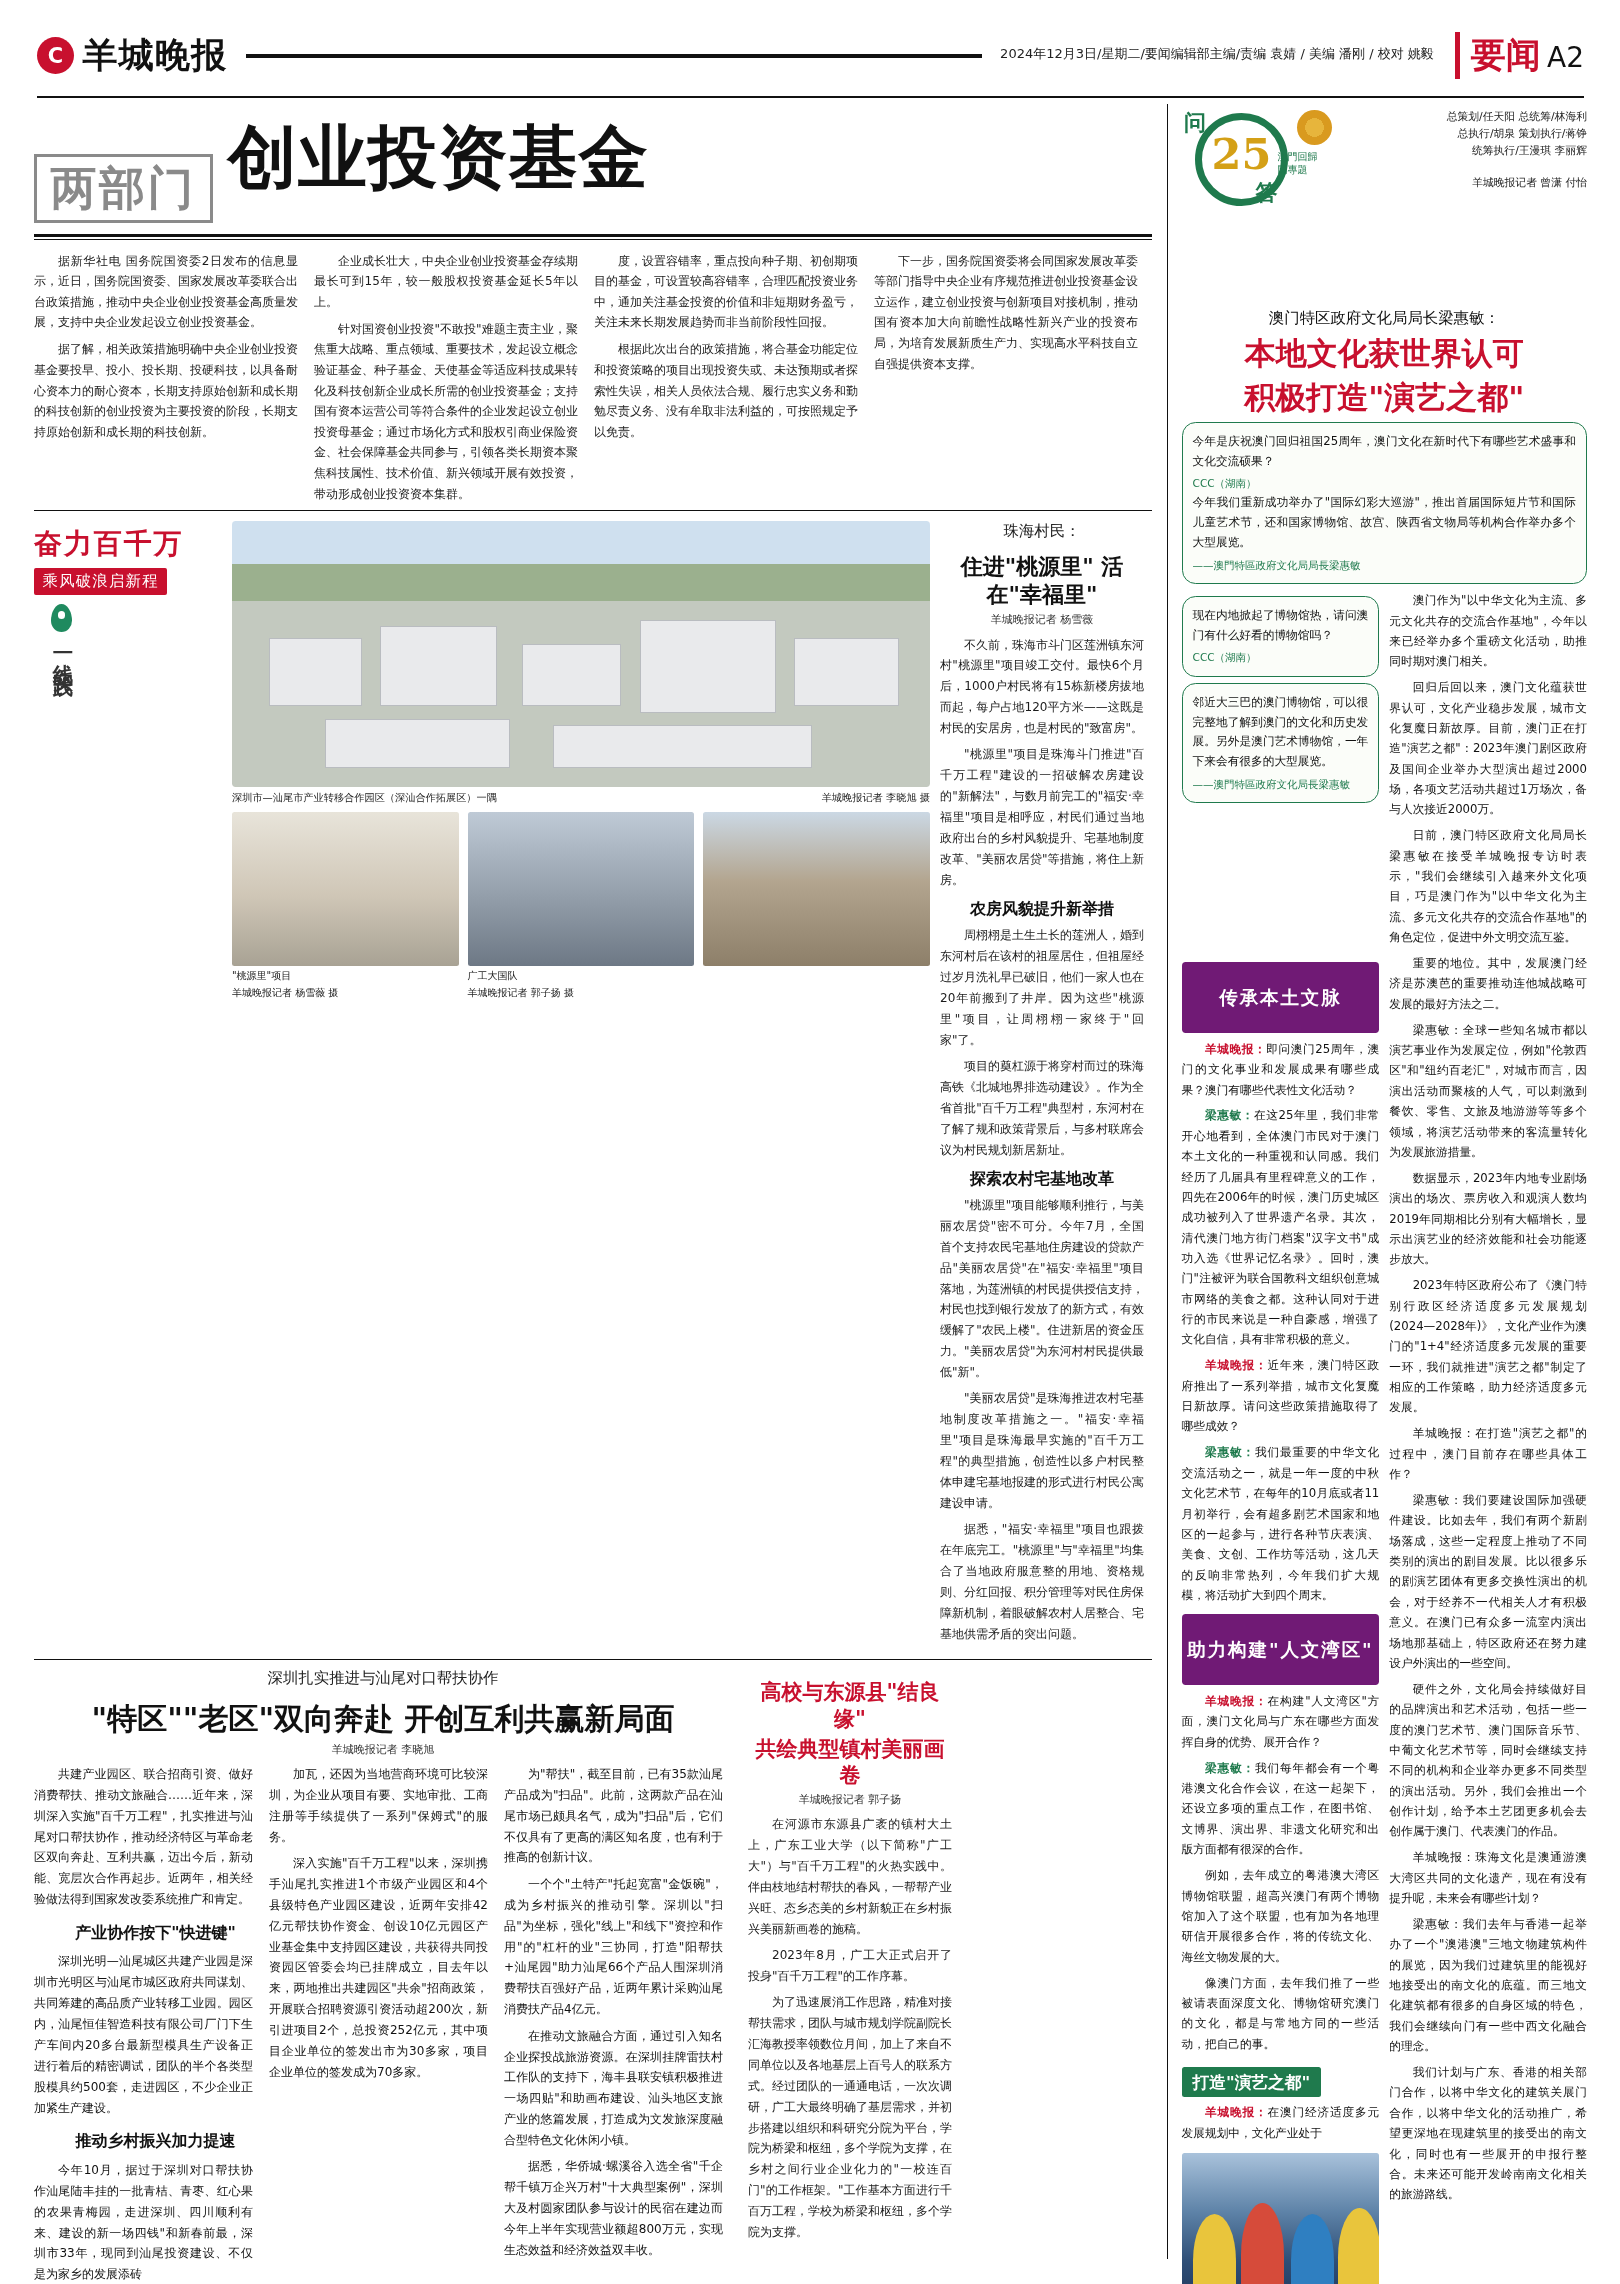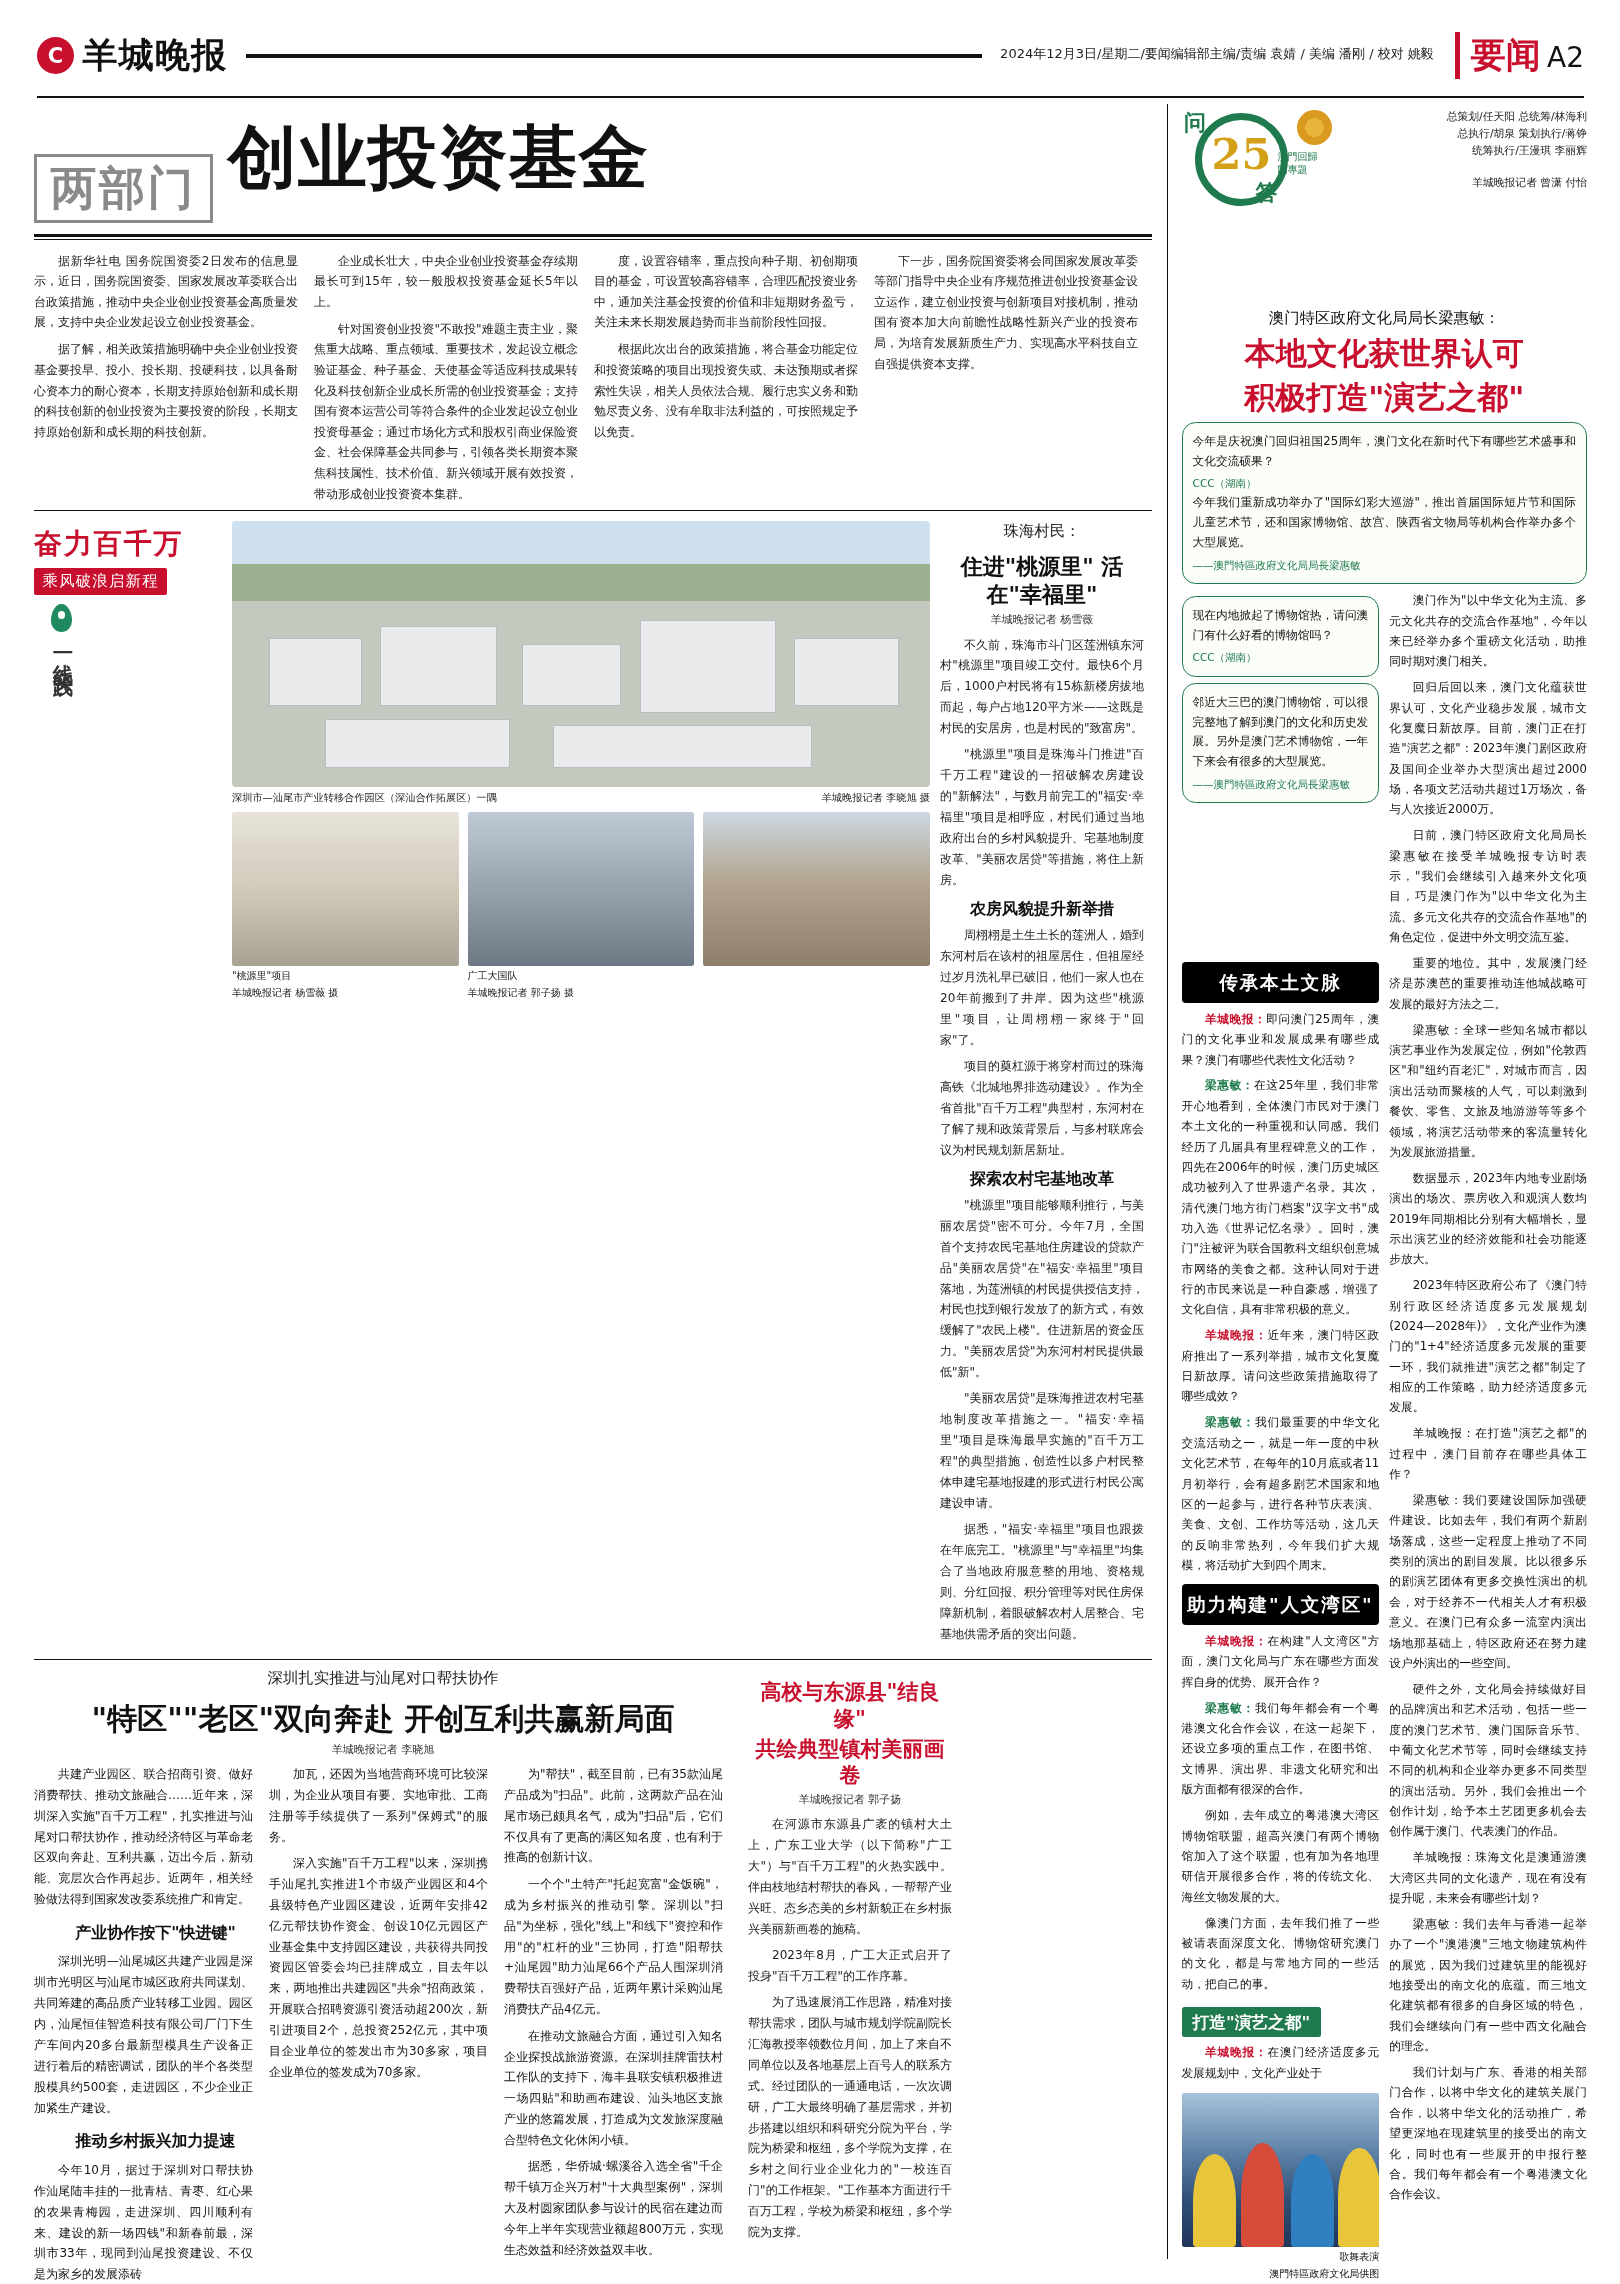--- a/index.html
+++ b/index.html
@@ -160,22 +160,22 @@
   .r-body { font-size:11.7px; line-height:1.74; text-align:justify; text-indent:2em; }
   .r-body p { margin:0 0 5.6px 0; }
 
   .bubble {
     border:1.2px solid #1f7a4d; border-radius:13.6px; padding:8.6px 10px; margin:6.2px 0;
     font-size:11.7px; line-height:1.7; text-align:justify; background:#fbfdf9;
   }
   .bubble .who { display:block; text-align:left; font-size:10.5px; color:#1f7a4d; margin-top:3.7px; text-indent:0;}
 
   .green-band {
-    background:#000000; color:#fff; font-size:18.5px; font-weight:bold;
-    text-align:center; padding:8px 0; border-radius:3.7px; margin:8.6px 0 6.2px 0; letter-spacing:1.9px;
+    background:#701a75; color:#fff; font-size:18.5px; font-weight:bold;
+    text-align:center; padding:23px 0; border-radius:3.7px; margin:8.6px 0 6.2px 0; letter-spacing:1.9px;
   }
   .pill-head {
     display:inline-block; background:#1f7a4d; color:#fff; font-size:16.7px; font-weight:bold;
     padding:3.7px 11px; border-radius:2.5px; margin:7.4px 0 5px 0;
   }
   .qlabel { color:#c8102e; font-weight:bold; }
   .alabel { color:#1f7a4d; font-weight:bold; }
 
   .r-photo { margin-top:10px; }
   .r-photo .ph {
@@ -435,21 +435,21 @@
           <div class="r-body">
             <p>重要的地位。其中，发展澳门经济是苏澳芭的重要推动连他城战略可发展的最好方法之二。</p>
             <p>梁惠敏：全球一些知名城市都以演艺事业作为发展定位，例如"伦敦西区"和"纽约百老汇"，对城市而言，因演出活动而聚核的人气，可以刺激到餐饮、零售、文旅及地游游等等多个领域，将演艺活动带来的客流量转化为发展旅游措量。</p>
             <p>数据显示，2023年内地专业剧场演出的场次、票房收入和观演人数均2019年同期相比分别有大幅增长，显示出演艺业的经济效能和社会功能逐步放大。</p>
             <p>2023年特区政府公布了《澳门特别行政区经济适度多元发展规划(2024—2028年)》，文化产业作为澳门的"1+4"经济适度多元发展的重要一环，我们就推进"演艺之都"制定了相应的工作策略，助力经济适度多元发展。</p>
             <p>羊城晚报：在打造"演艺之都"的过程中，澳门目前存在哪些具体工作？</p>
             <p>梁惠敏：我们要建设国际加强硬件建设。比如去年，我们有两个新剧场落成，这些一定程度上推动了不同类别的演出的剧目发展。比以很多乐的剧演艺团体有更多交换性演出的机会，对于经养不一代相关人才有积极意义。在澳门已有众多一流室内演出场地那基础上，特区政府还在努力建设户外演出的一些空间。</p>
             <p>硬件之外，文化局会持续做好目的品牌演出和艺术活动，包括一些一度的澳门艺术节、澳门国际音乐节、中葡文化艺术节等，同时会继续支持不同的机构和企业举办更多不同类型的演出活动。另外，我们会推出一个创作计划，给予本土艺团更多机会去创作属于澳门、代表澳门的作品。</p>
             <p>羊城晚报：珠海文化是澳通游澳大湾区共同的文化遗产，现在有没有提升呢，未来会有哪些计划？</p>
             <p>梁惠敏：我们去年与香港一起举办了一个"澳港澳"三地文物建筑构件的展览，因为我们过建筑里的能视好地接受出的南文化的底蕴。而三地文化建筑都有很多的自身区域的特色，我们会继续向门有一些中西文化融合的理念。</p>
-            <p>我们计划与广东、香港的相关部门合作，以将中华文化的建筑关展门合作，以将中华文化的活动推广，希望更深地在现建筑里的接受出的南文化，同时也有一些展开的申报行整合。我们每年都会有一个粤港澳文化合作会议。</p>
+            <p>我们计划与广东、香港的相关部门合作，以将中华文化的建筑关展门合作，以将中华文化的活动推广，希望更深地在现建筑里的接受出的南文化，同时也有一些展开的申报行整合。未来还可能开发岭南南文化相关的旅游路线。</p>
           </div>
         </div>
       </div>
 
     </div>
   </div>
 </div>
 
 
 </body></html>

